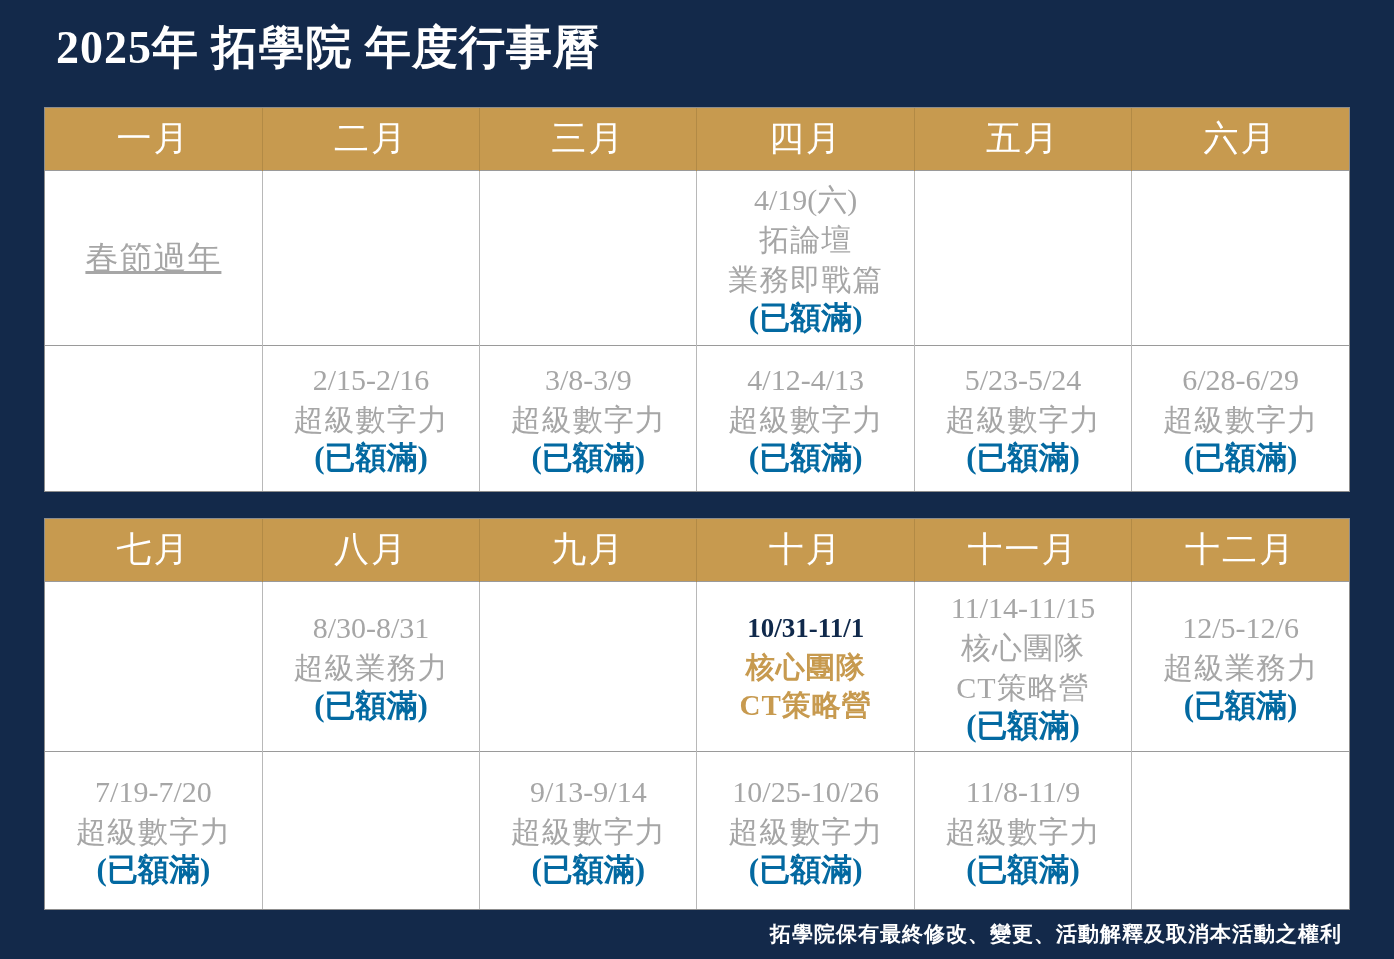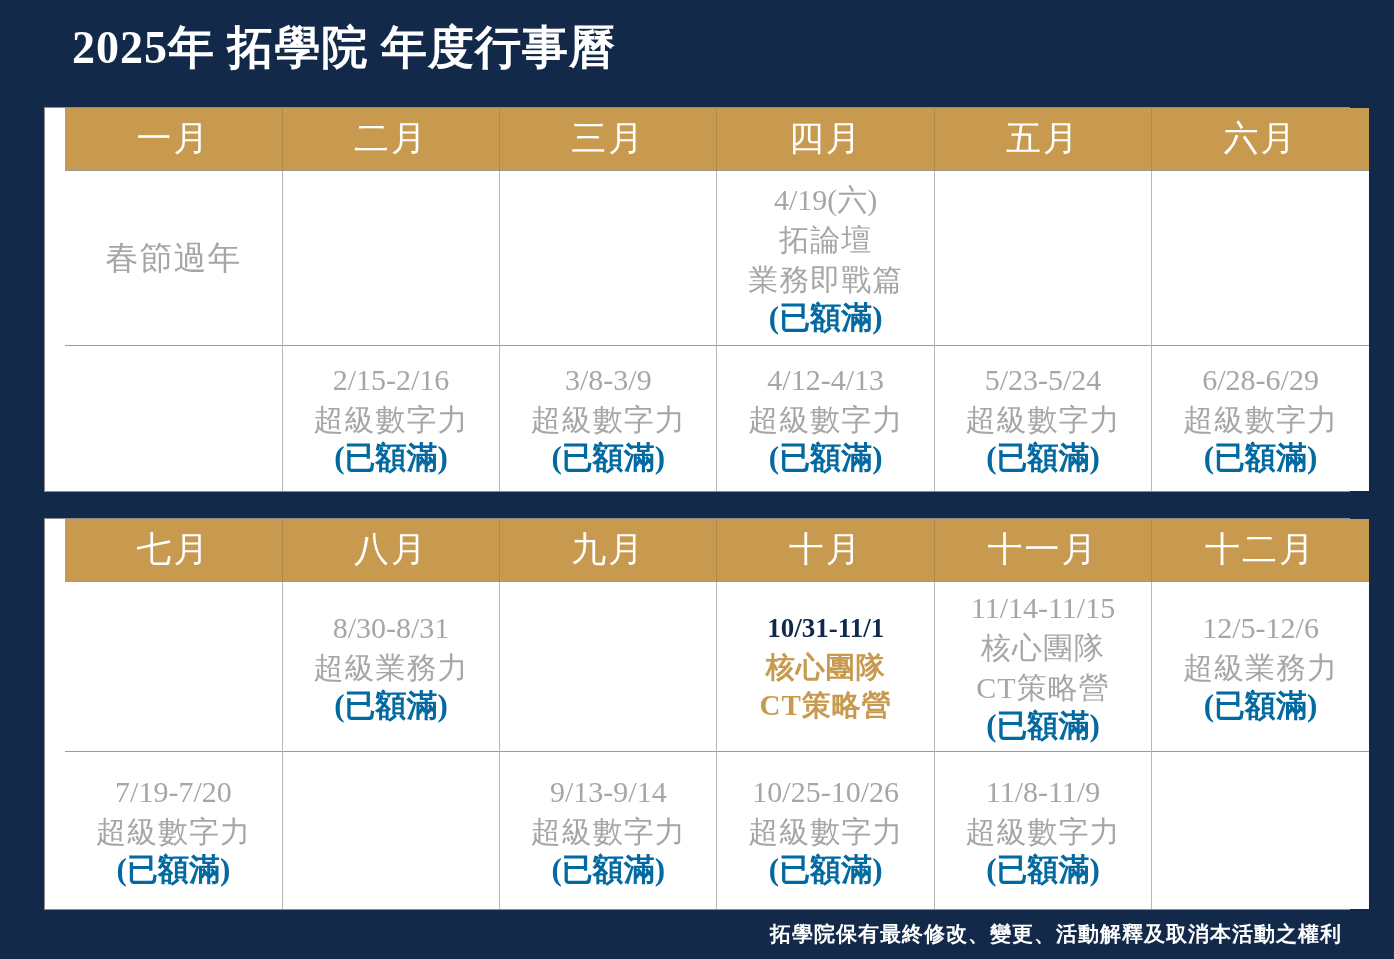--- a/index.html
+++ b/index.html
@@ -15,21 +15,21 @@
   }
 
   
   .page-header{
     position:absolute;
     left:0; top:0;
     width:1394px; height:100px;
   }
   .title{
     position:absolute;
-    left:72px; top:18px;
+    left:56px; top:18px;
     font-family:"Liberation Serif", serif;
     font-weight:bold;
     font-size:46px;
     line-height:60px;
     color:#ffffff;
     letter-spacing:1px;
     white-space:nowrap;
   }
   .brand{
     position:absolute;
@@ -66,21 +66,20 @@
     border:1px solid #8d8d8d;
     background:#ffffff;
   }
   .cal-1{ top:107px; }
   .cal-2{ top:518px; }
 
   .cal table{
     width:100%;
     border-collapse:collapse;
     table-layout:fixed;
-    margin-left:20px;
   }
   .cal th{
     background:#c79a4f;
     color:#ffffff;
     font-family:"Liberation Serif", serif;
     font-weight:normal;
     font-size:35px;
     line-height:35px;
     height:62px;
     text-align:center;
@@ -135,20 +134,21 @@
   }
   .ev.hl .ev-line.cjk{
     color:#c79a4f;
     font-weight:bold;
     font-size:29px;
     line-height:38px;
   }
   .ev.single .ev-line{
     font-size:33px;
     line-height:42px;
+    text-decoration:underline;
   }
 
   
   .footer-note{
     position:absolute;
     right:52px; top:920px;
     font-family:"Liberation Serif", serif;
     font-weight:bold;
     font-size:21px;
     line-height:28px;

